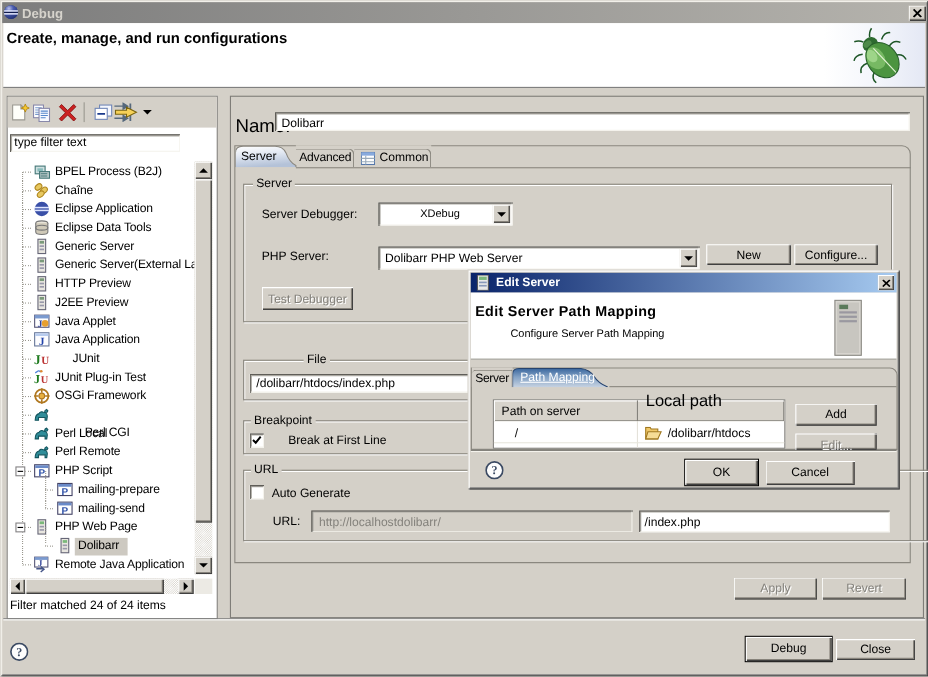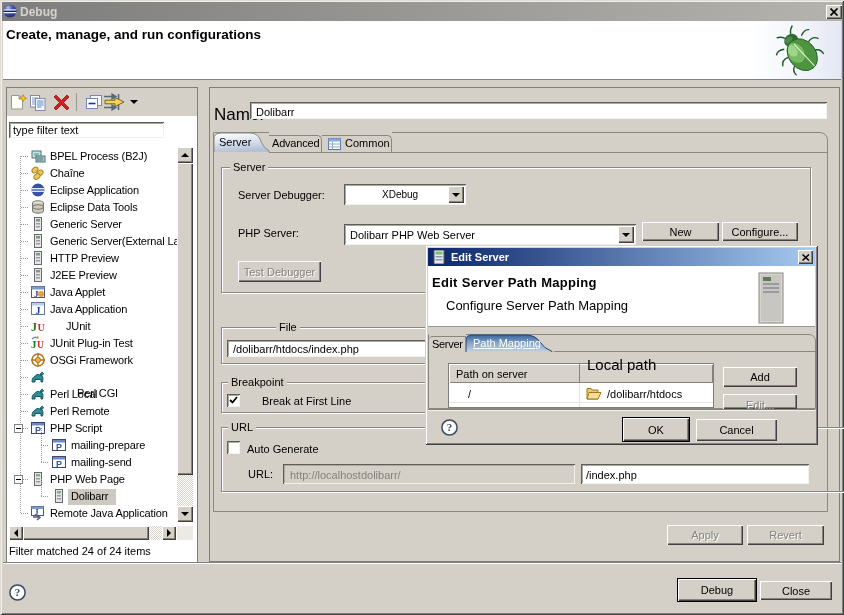--- a/index.html
+++ b/index.html
@@ -399,21 +399,21 @@
  <rect x="2.5" y="9" width="7" height="1.5" fill="#8899bb"></rect>
 </svg>
 <div class="ab" style="left:451px;top:251px;font-size:11px;font-weight:bold;color:#fff;">Edit Server</div>
 <div class="ab btn" style="left:798px;top:250px;width:15px;height:14px;">
  <svg width="8" height="7" viewBox="0 0 8 7">
       <path d="M0.5,0.5 L7,6.5 M7,0.5 L0.5,6.5" stroke="#000" stroke-width="1.5"></path>
     </svg>
 </div>
 <div class="ab" style="left:428px;top:266px;width:387px;height:61px;background:#fff;border-bottom:1px solid #9a988f;"></div>
 <div class="ab" style="left:432px;top:275px;font-size:13px;font-weight:bold;letter-spacing:0.3px;">Edit Server Path Mapping</div>
-<div class="ab" style="left:446px;top:298px;font-size:13px;">Configure Server Path Mapping</div>
+<div class="ab" style="left:464px;top:298px;font-size:10px;">Configure Server Path Mapping</div>
 <svg class="ab" style="left:756px;top:272px;" width="30" height="52" viewBox="0 0 30 52">
  <rect x="3" y="1" width="24" height="50" fill="#d8d6d0" stroke="#888680"></rect>
  <rect x="5" y="3" width="20" height="46" fill="#c8c6c0"></rect>
  <rect x="7" y="5" width="8" height="4" fill="#5a7a5a"></rect>
  <rect x="7" y="11" width="16" height="2" fill="#9a98a0"></rect>
  <rect x="7" y="15" width="16" height="2" fill="#9a98a0"></rect>
  <rect x="7" y="19" width="16" height="2" fill="#9a98a0"></rect>
 </svg>
 
 <div class="ab" style="left:428px;top:334px;width:388px;height:75px;border:1px solid #8a877f;border-top-right-radius:7px;"></div>

